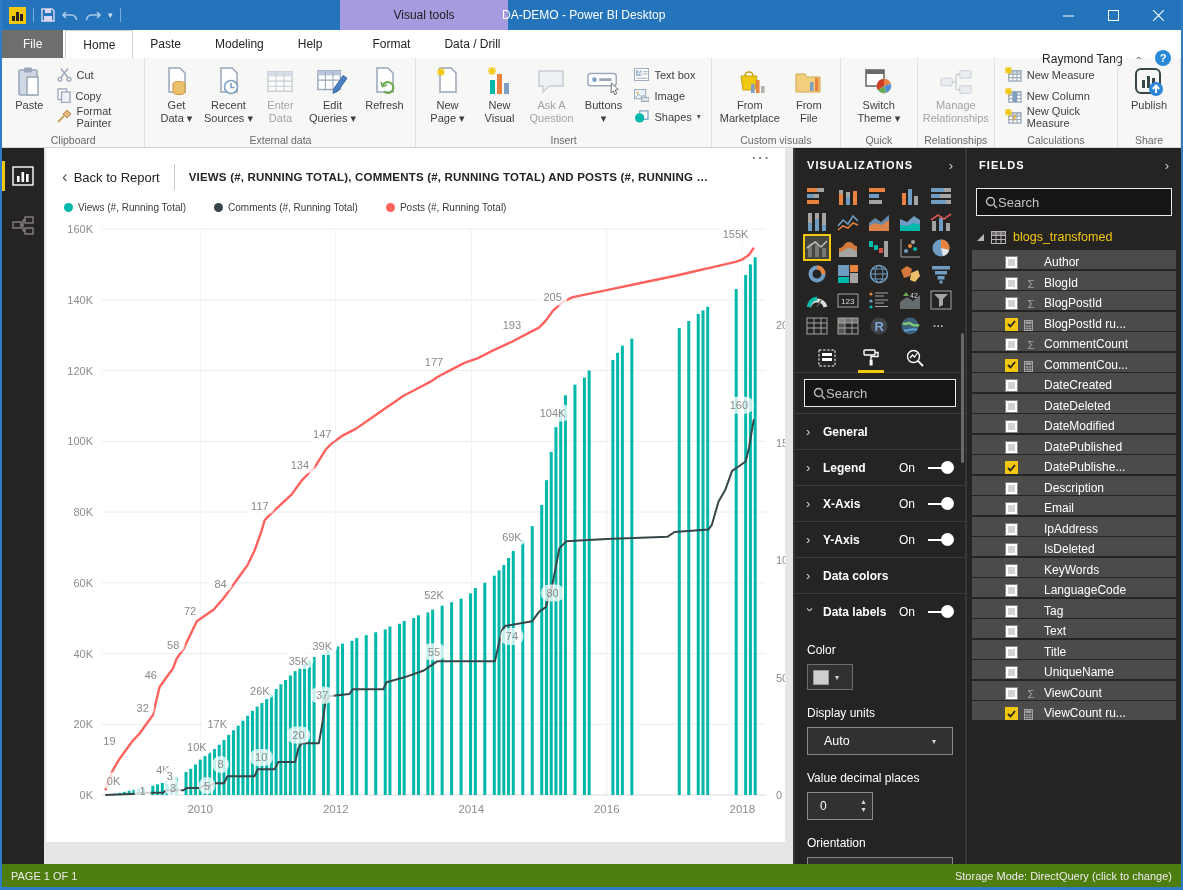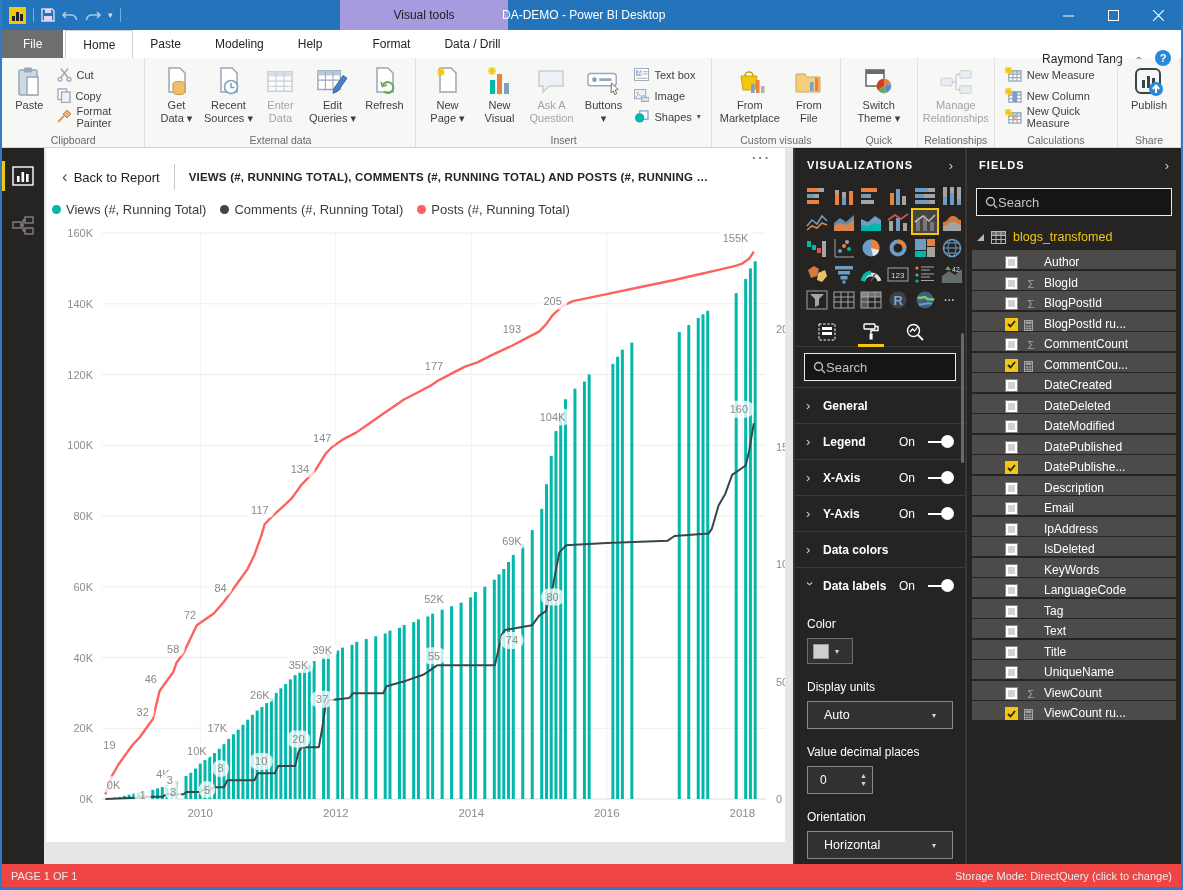--- a/index.html
+++ b/index.html
@@ -43,31 +43,31 @@
 .sb-item{width:42px;height:32px;display:flex;align-items:center;justify-content:center;position:relative}
 .sb-item.active::before{content:"";position:absolute;left:0;top:1px;bottom:1px;width:3px;background:#f2c80f}
 .canvas{flex:1;background:#e6e6e6;position:relative}
 .page{position:absolute;left:2px;top:0;right:8px;bottom:22px;background:#fff;overflow:hidden}
 .pg-head{display:flex;align-items:center;gap:14px;padding:16px 18px 4px 16px;position:relative}
 .backlink{display:flex;align-items:center;gap:6px;font-size:13px;color:#252423;cursor:pointer}
 .backlink .bl-ch{font-size:17px;color:#555;line-height:10px}
 .vdiv{width:1px;height:26px;background:#c9c8c6}
 .vtitle{font-size:11.5px;font-weight:bold;color:#252423;letter-spacing:.2px}
 .dots{position:absolute;top:2px;right:14px;color:#7a7a7a;font-weight:bold;letter-spacing:2px;font-size:13px}
-.legend{display:flex;align-items:center;gap:14px;padding:8px 0 0 6px;font-size:13px;color:#3b3b3b}
+.legend{display:flex;align-items:center;gap:28px;padding:8px 0 0 18px;font-size:10px;color:#3b3b3b}
 .lg{display:flex;align-items:center;gap:5px}
 .lg i{width:9px;height:9px;border-radius:50%;display:inline-block}
 
 .panel{background:#252423;color:#fff;display:flex;flex-direction:column;border-left:2px solid #383735}
 .viz{width:172px}
 .flds{width:216px}
 .p-head{height:34px;display:flex;align-items:center;justify-content:space-between;padding:0 12px;flex:0 0 auto}
 .p-head .pt{font-size:11px;font-weight:bold;letter-spacing:1.1px}
 .p-head .pc{color:#d0cecc;font-size:13px}
-.gallery{display:grid;grid-template-columns:repeat(6,1fr);gap:3px 3px;padding:2px 8px 6px 10px}
+.gallery{display:grid;grid-template-columns:repeat(5,1fr);gap:3px 3px;padding:2px 8px 6px 10px}
 .gcell{width:24px;height:23px;display:flex;align-items:center;justify-content:center;cursor:pointer}
 .gcell.sel{outline:2px solid #f2c80f;background:#46453f}
 .vtabs{height:30px;display:flex;align-items:center;gap:0;padding-left:10px;border-bottom:1px solid #3a3938}
 .vtab{width:44px;height:30px;display:flex;align-items:center;justify-content:center;position:relative}
 .vtab.active::after{content:"";position:absolute;bottom:0;left:9px;right:9px;height:3px;background:#f2c80f}
 .searchbox{margin:6px 9px;height:28px;border:1px solid #eceae8;background:#161514;display:flex;align-items:center;padding:0 8px;flex:0 0 auto}
 .searchbox .ph{color:#c4c2c0;font-size:13px}
 .sections{flex:1;overflow:hidden}
 .sec{height:36px;display:flex;align-items:center;gap:9px;padding:0 11px;border-top:1px solid #3c3b39;font-size:12px}
 .sec .sch{color:#d6d4d2;font-size:13px;width:8px;display:inline-block}
@@ -91,21 +91,21 @@
 .tblrow{display:flex;align-items:center;gap:7px;padding:8px 10px 6px 10px}
 .tri{width:0;height:0;border-left:7px solid transparent;border-bottom:7px solid #b8b6b4;transform:rotate(0deg)}
 .tblname{color:#f2c80f;font-size:12.5px}
 .fitems{flex:1;overflow:hidden;padding:0 3px}
 .frow{height:19px;background:#4d4b49;margin:0 2px 1.5px 2px;display:flex;align-items:flex-end;padding-left:33px;gap:6px}
 .cb{width:13px;height:13px;background:#fff;border:1px solid #8a8886;box-shadow:inset 0 0 0 2px #fff;background:#d4d2d0;flex:0 0 auto}
 .cb.ck{background:#f2c80f;box-shadow:none;border-color:#f2c80f;display:flex;align-items:center;justify-content:center}
 .fico{width:14px;text-align:center;color:#a8a6a4;font-size:11px;flex:0 0 auto}
 .fname{font-size:12px;color:#fff;white-space:nowrap}
 
-.status{height:24px;background:#ef4444;color:#ececec;display:flex;align-items:center;justify-content:space-between;font-size:11px;padding:6px 9px;flex:0 0 auto}
+.status{height:24px;background:#4d7c0f;color:#ececec;display:flex;align-items:center;justify-content:space-between;font-size:11px;padding:6px 9px;flex:0 0 auto}
 svg{display:block}
 </style>
 </head>
 <body>
 
 <div class="win">
 
   <div class="titlebar">
     <div class="qa">
       <div class="appicon">

